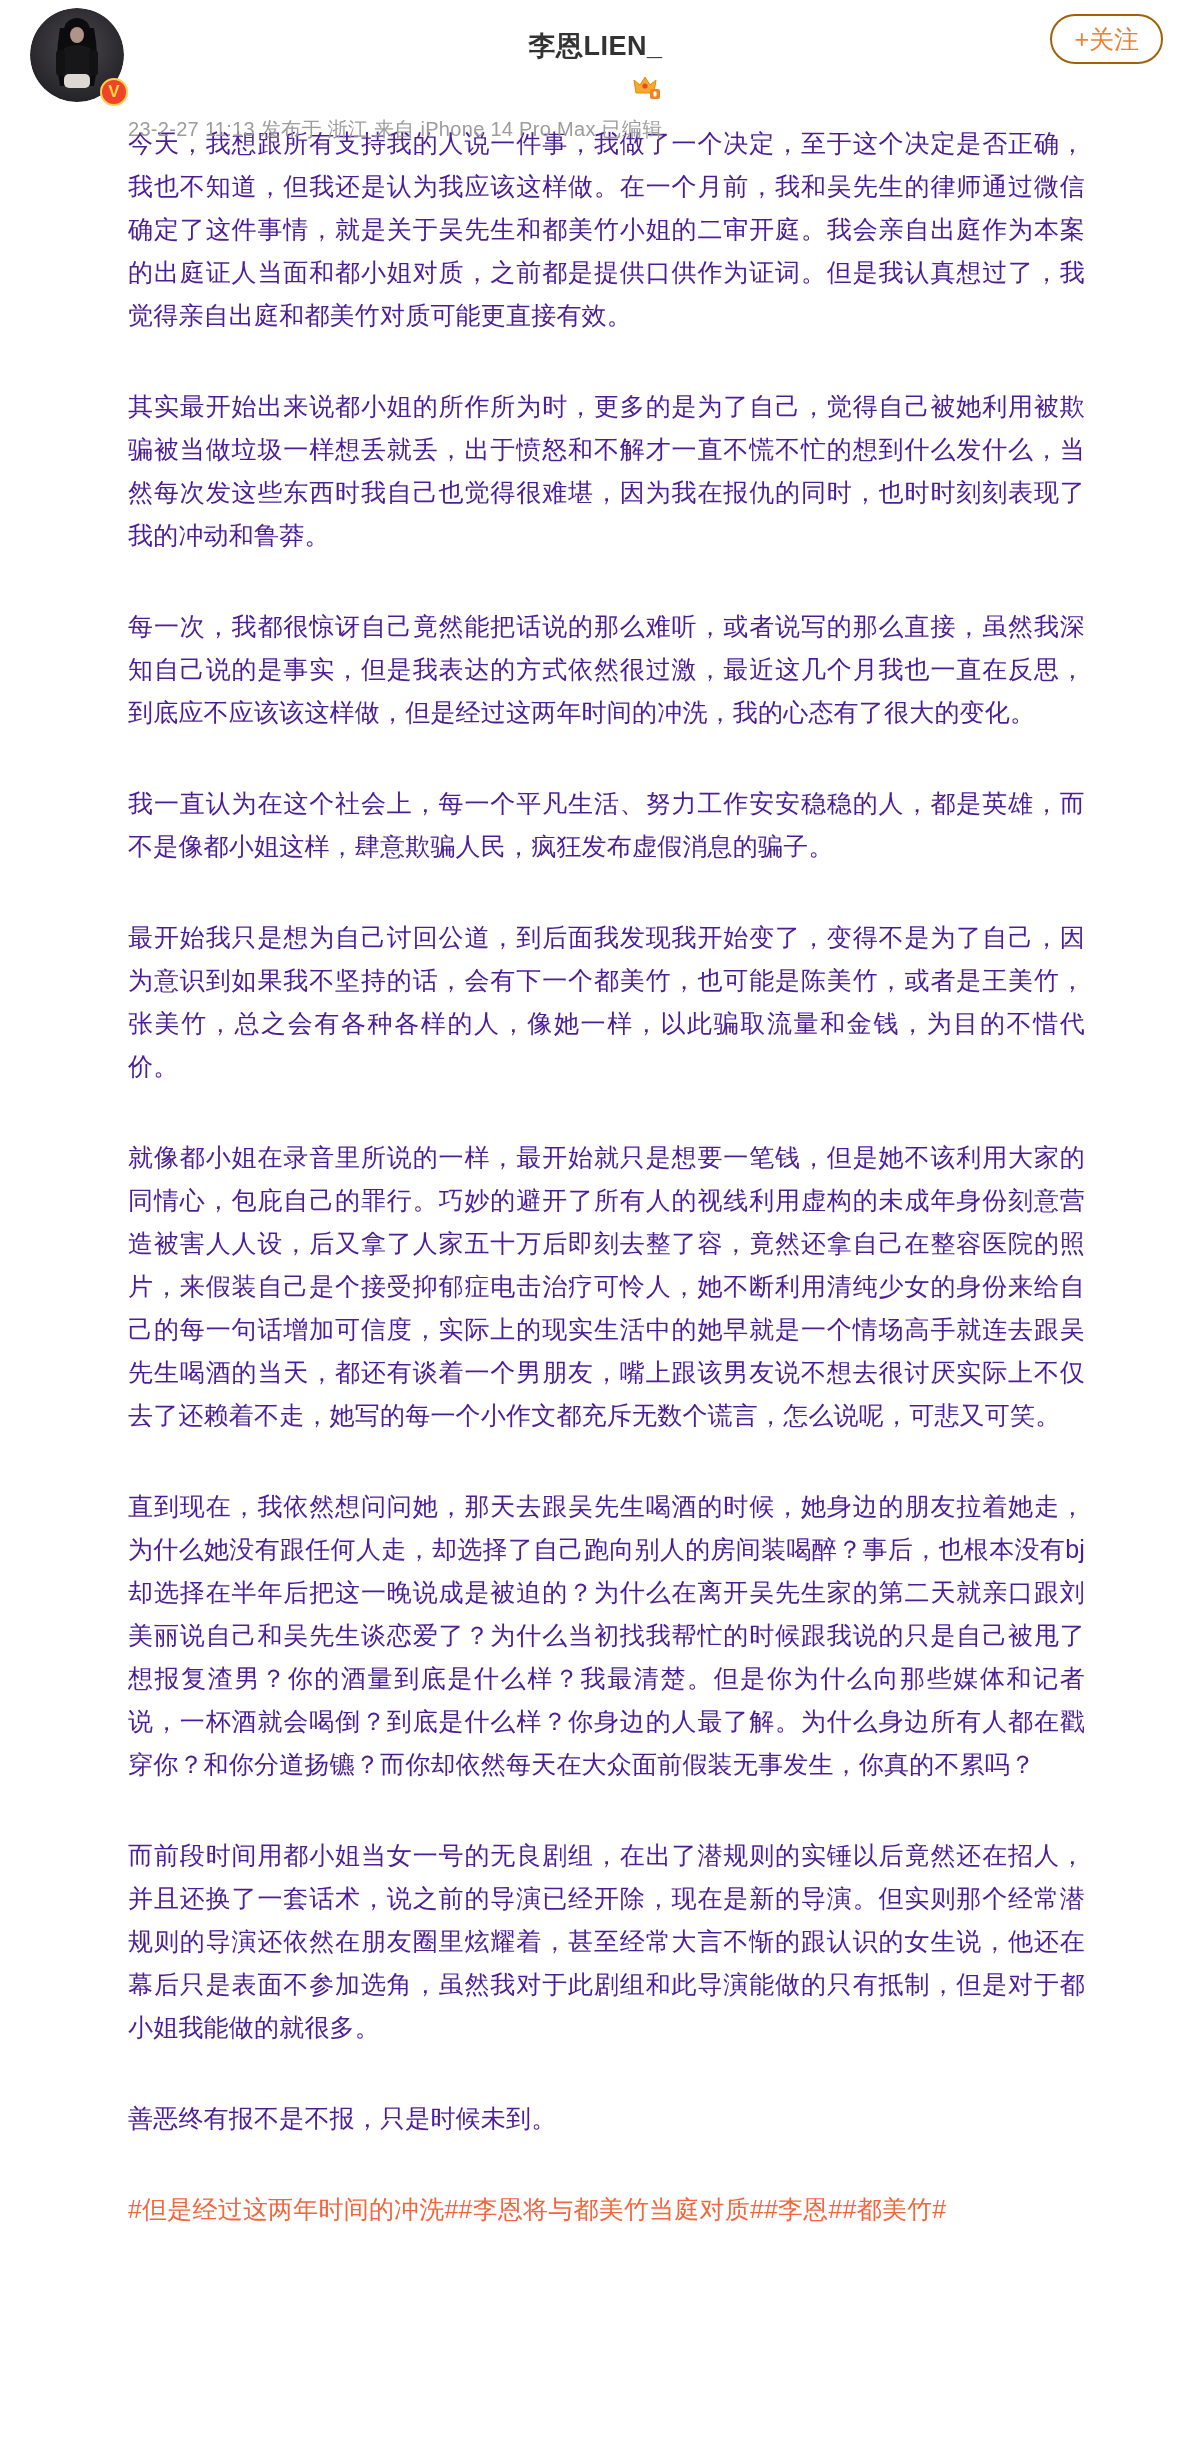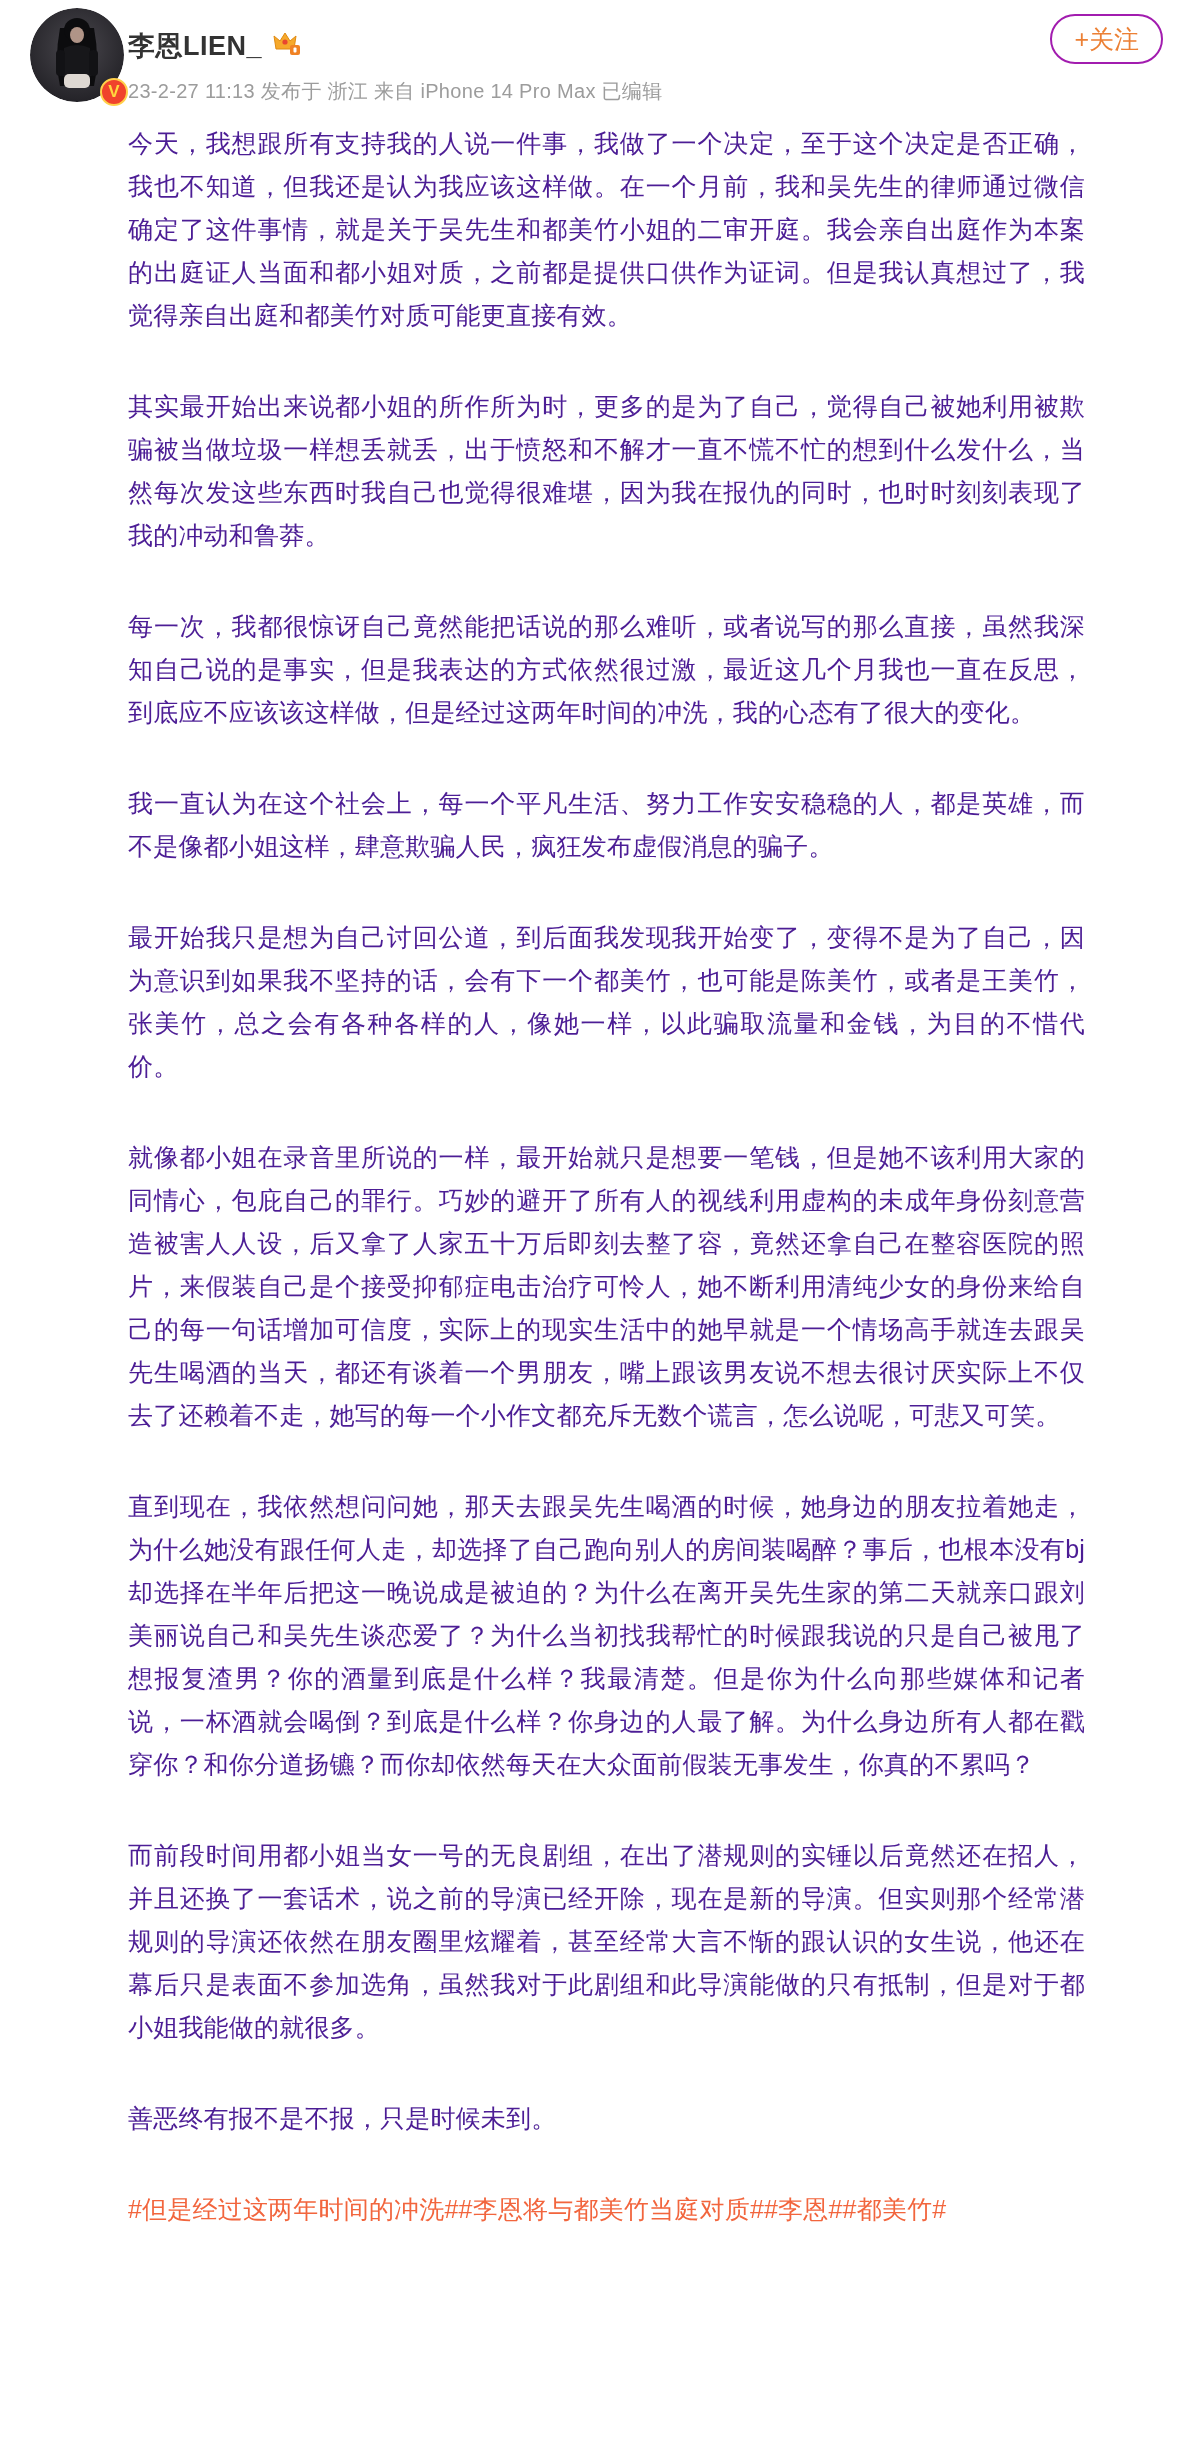--- a/index.html
+++ b/index.html
@@ -16,28 +16,28 @@
   .avatar-wrap svg{display:block;border-radius:50%;}
   .v-badge{
     position:absolute;right:-4px;bottom:-4px;
     width:28px;height:28px;border-radius:50%;
     background:#f0432c;border:2px solid #ffd04a;
     color:#ffd83e;font-size:17px;font-weight:bold;
     display:flex;align-items:center;justify-content:center;
     box-sizing:border-box;
   }
   .id-block{position:absolute;left:128px;top:28px;}
-  .name-row{display:flex;align-items:flex-start;gap:8px;}
+  .name-row{display:flex;align-items:flex-end;gap:8px;flex-direction:column;}
   .username{font-size:27px;font-weight:bold;color:#333;letter-spacing:.5px;}
   .vip-crown{display:inline-block;}
   .meta{margin-top:14px;font-size:20px;color:#9c9c9c;letter-spacing:.3px;}
   .follow-btn{
     position:absolute;right:37px;top:14px;
     height:50px;padding:0 22px;
-    background:#fff;border:2px solid #a21caf;border-radius:26px;
+    background:#fff;border:2px solid #a16207;border-radius:26px;
     color:#ec8035;font-size:25px;font-family:inherit;
     display:flex;align-items:center;justify-content:center;
     cursor:pointer;
   }
   
   .post-main{padding:0 115px 0 128px;}
   .para{
     margin:0 0 48px 0;
     font-size:25px;line-height:43px;color:#4c1d95;
     text-align:justify;letter-spacing:.2px;

